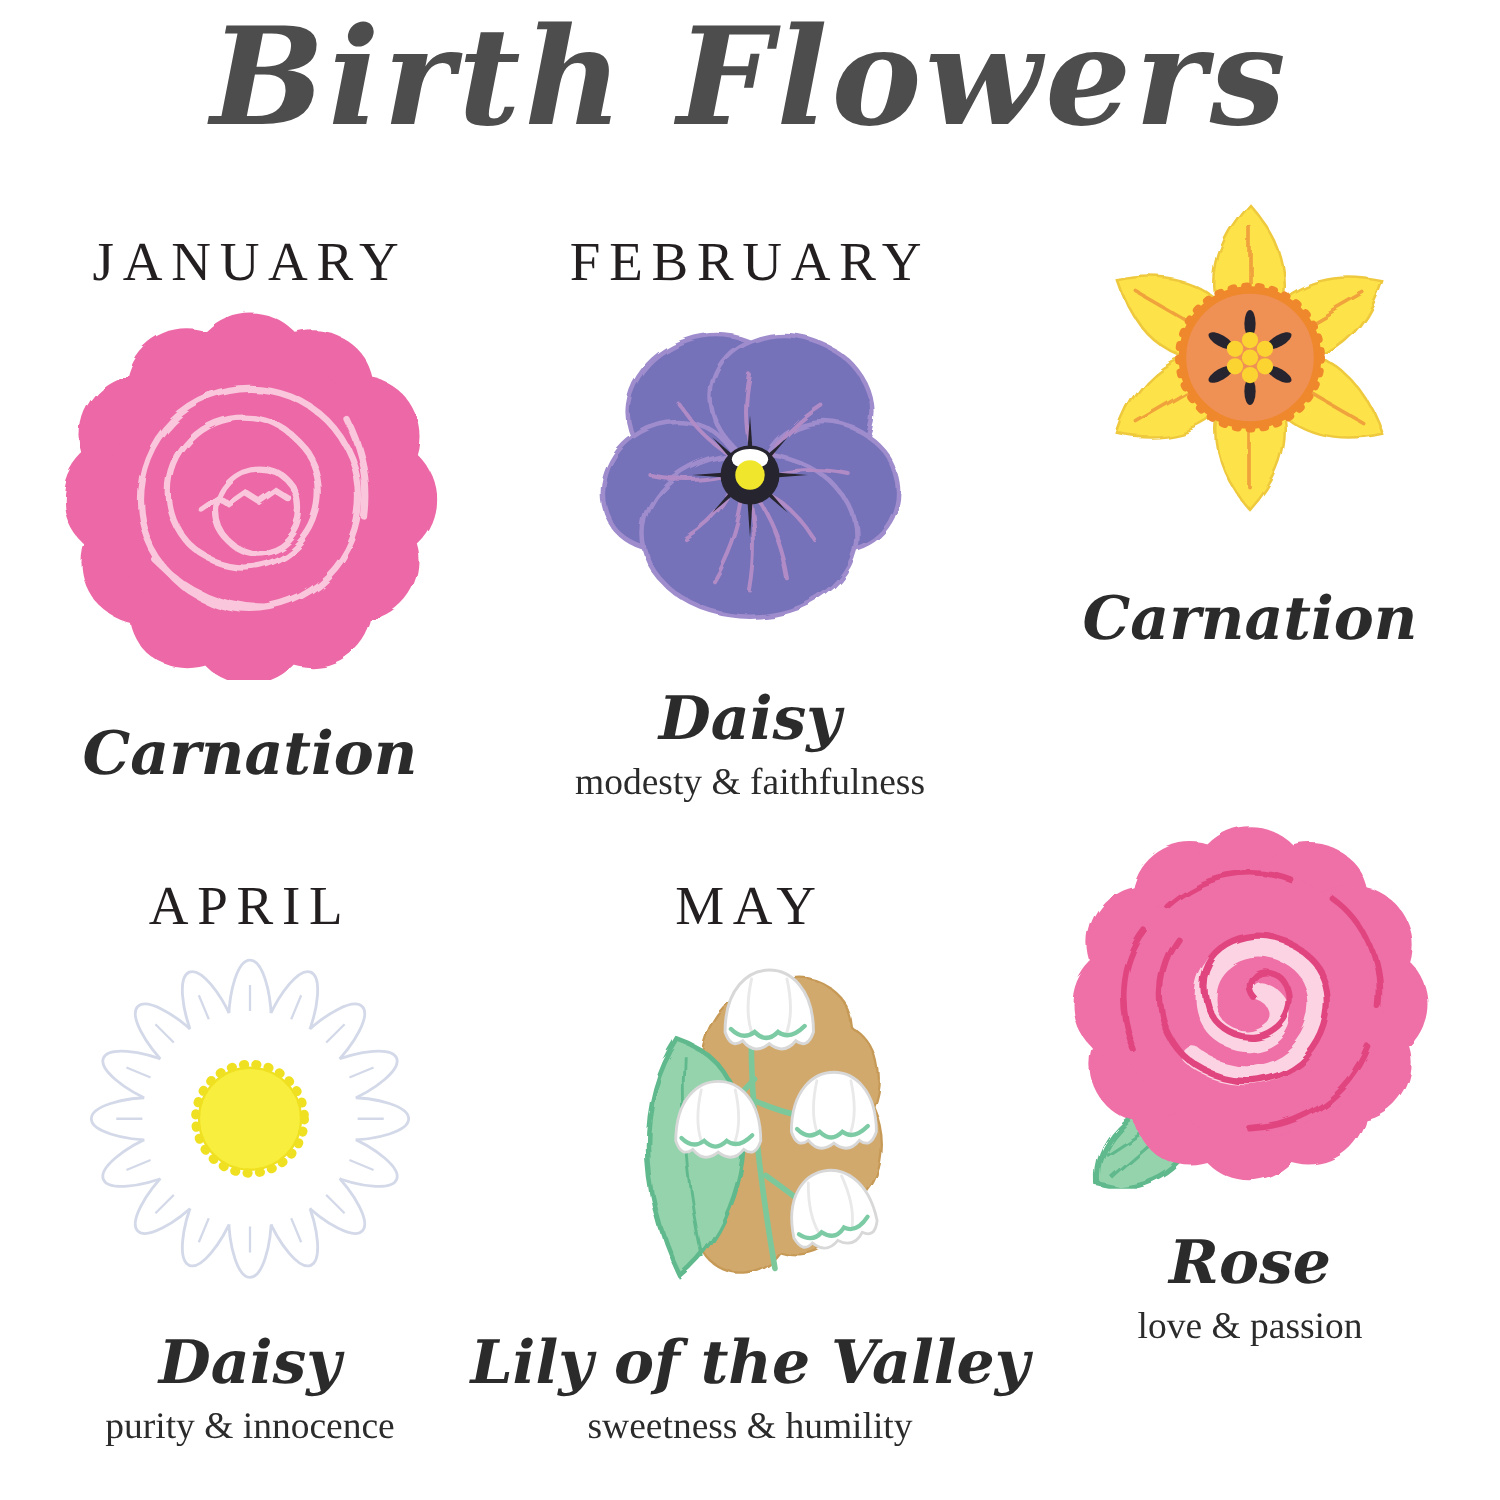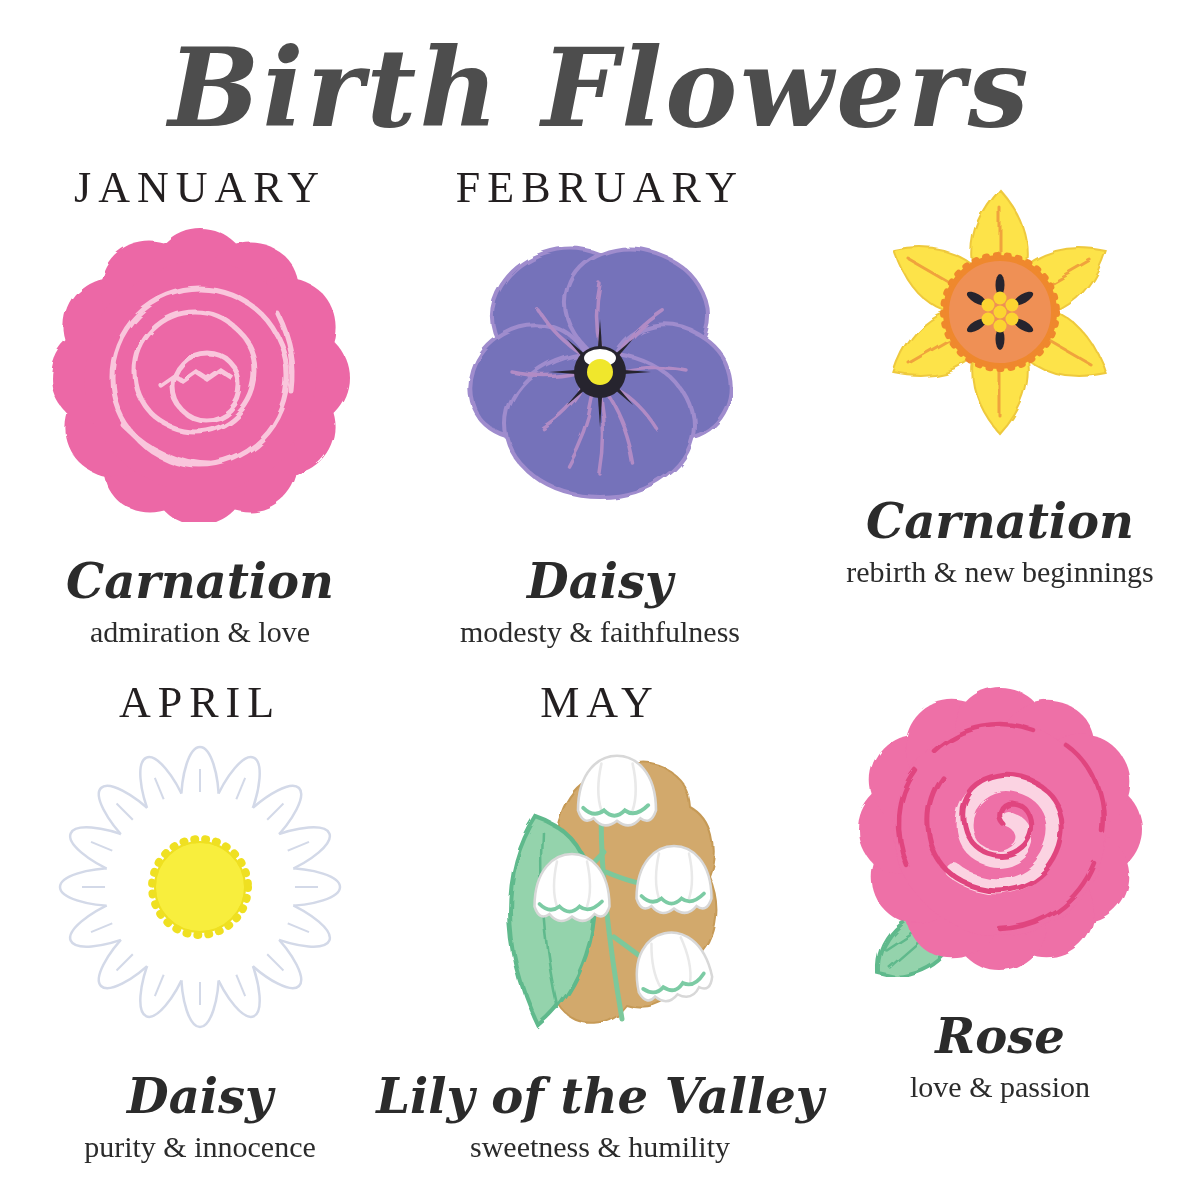--- a/index.html
+++ b/index.html
@@ -5,32 +5,31 @@
   html,body{margin:0;padding:0;background:#ffffff;}
   body{width:1200px;height:1200px;overflow:hidden;font-family:"Liberation Serif",serif;}
   .page{width:1200px;height:1200px;position:relative;}
   .title{
     text-align:center;
     font-family:"DejaVu Serif",serif;
     font-style:italic;font-weight:bold;
     font-size:108px;line-height:1.15;
     color:var(--title-gray,#4d4d4d);
     letter-spacing:3px;
-    padding-top:26px;
   }
   .grid{
     margin-top:6px;
     display:grid;
     grid-template-columns:400px 400px 400px;
     grid-template-rows:515px 515px;
   }
   .cell{display:flex;flex-direction:column;align-items:center;}
   .month{
     font-size:44px;letter-spacing:7px;color:var(--text-dark,#231f20);
-    height:60px;line-height:64px;white-space:nowrap;
+    height:60px;line-height:64px;white-space:nowrap;margin-top:48px;
   }
   .flower{display:block;margin:6px 0 0 0;}
   .fname{
     font-family:"DejaVu Serif",serif;font-style:italic;font-weight:bold;
     font-size:48px;height:64px;line-height:64px;color:#2b2b2b;white-space:nowrap;margin-top:27px;
   }
   .fname.long{font-size:48px;}
   .meaning{font-size:30px;color:#2b2b2b;line-height:38px;white-space:nowrap;}
 
   
@@ -99,21 +98,20 @@
           </g>
           <circle class="carn-line" cx="150" cy="155" r="88"></circle>
           <circle class="carn-line" cx="145" cy="150" r="60"></circle>
           <circle class="carn-line" cx="156" cy="164" r="34"></circle>
           <path class="carn-line" d="M110,162 l13,-9 11,7 13,-9 11,7 13,-9 11,7"></path>
           <path class="carn-line" d="M75,205 Q110,240 160,242"></path>
           <path class="carn-line" d="M228,92 Q247,130 242,170"></path>
         </g>
       </svg>
       <div class="fname">Carnation</div>
-      <div class="meaning">admiration &amp; love</div>
     </div>
 
     <div class="cell">
       <div class="month">FEBRUARY</div>
       <svg class="flower" width="300" height="300" viewBox="0 0 300 300">
         <g filter="url(#ruffle)">
           <ellipse class="vio-petal" cx="113" cy="88" rx="72" ry="60" transform="rotate(-18 113 88)"></ellipse>
           <ellipse class="vio-petal" cx="187" cy="88" rx="72" ry="60" transform="rotate(18 187 88)"></ellipse>
           <ellipse class="vio-petal" cx="80" cy="160" rx="62" ry="56" transform="rotate(-30 80 160)"></ellipse>
           <ellipse class="vio-petal" cx="220" cy="160" rx="62" ry="56" transform="rotate(30 220 160)"></ellipse>
@@ -230,21 +228,20 @@
           <circle cx="150" cy="150" r="6.5"></circle>
             <circle cx="150" cy="136" r="6.5"></circle>
           <circle cx="162" cy="143" r="6.5"></circle>
             <circle cx="162" cy="157" r="6.5"></circle>
           <circle cx="150" cy="164" r="6.5"></circle>
             <circle cx="138" cy="157" r="6.5"></circle>
           <circle cx="138" cy="143" r="6.5"></circle>
         </g>
       </svg>
       <div class="fname">Carnation</div>
-      <div class="meaning">rebirth &amp; new beginnings</div>
     </div>
 
     <div class="cell">
       <div class="month">APRIL</div>
       <svg class="flower" width="300" height="300" viewBox="0 0 300 300">
         <g>
           <g transform="rotate(0 150 150)">
               <ellipse class="daisy-petal" cx="232" cy="150" rx="58" ry="19"></ellipse>
               <line class="daisy-vein" x1="196" y1="150" x2="268" y2="150"></line>
             </g>

